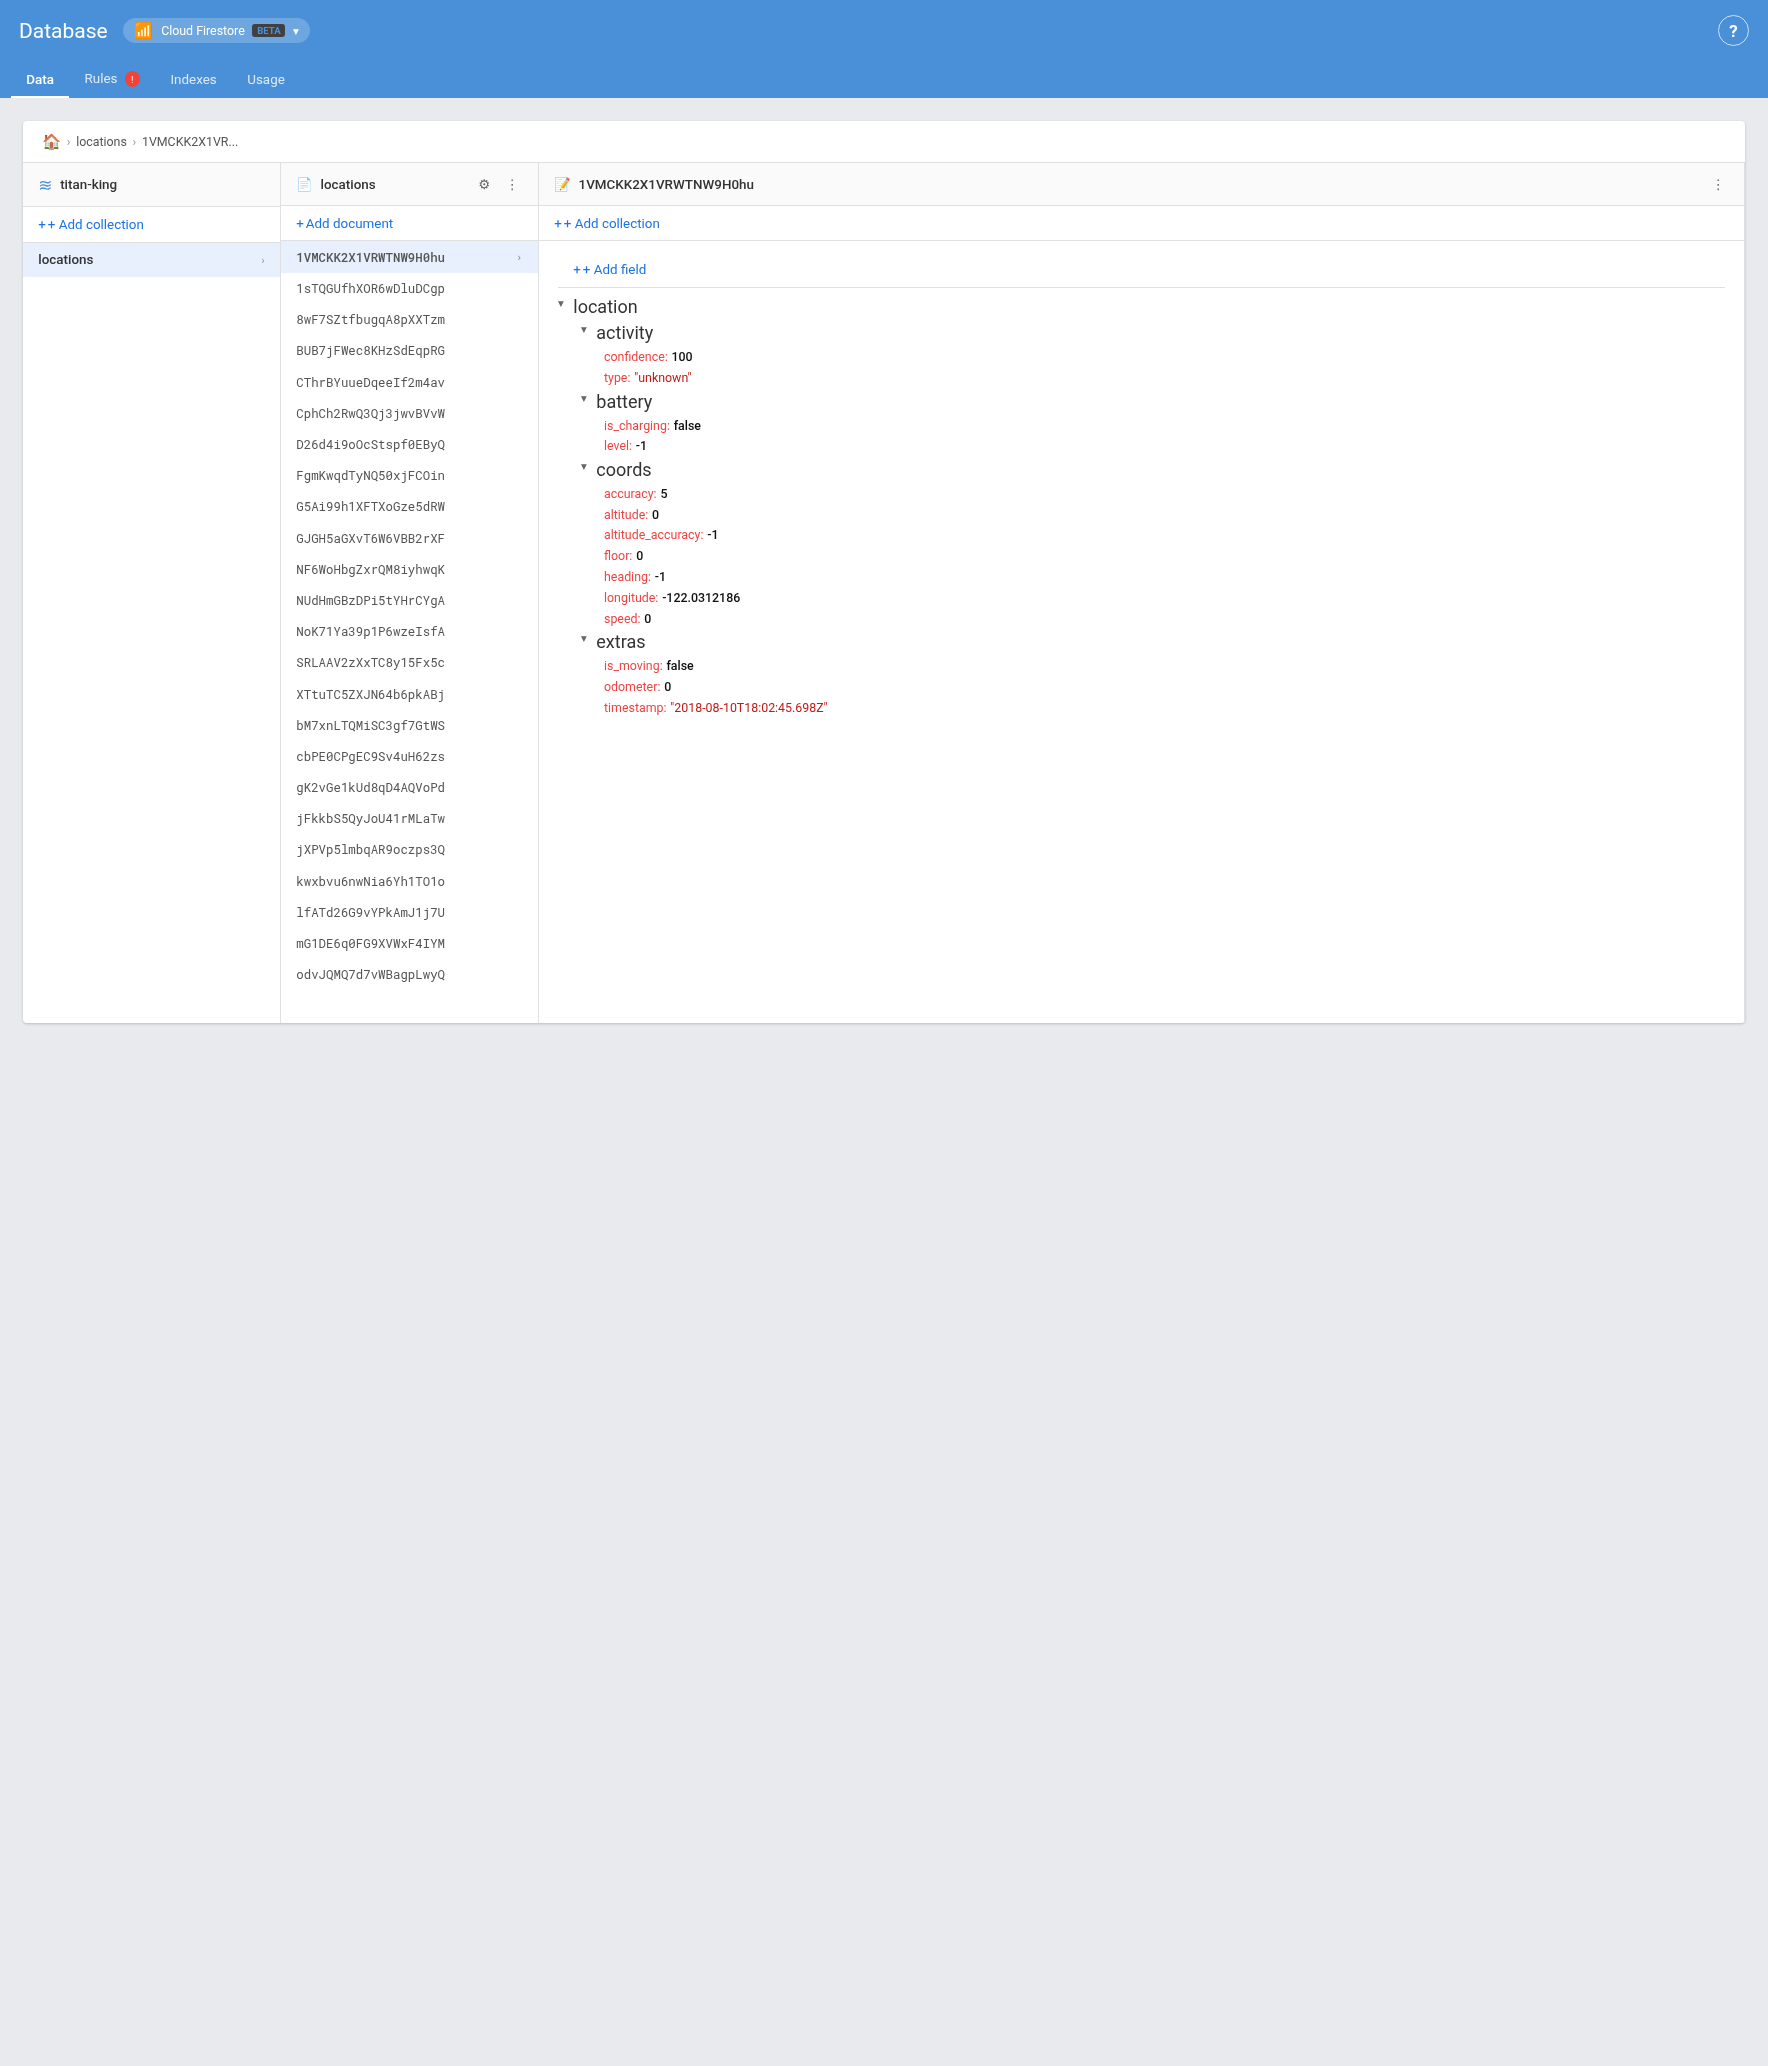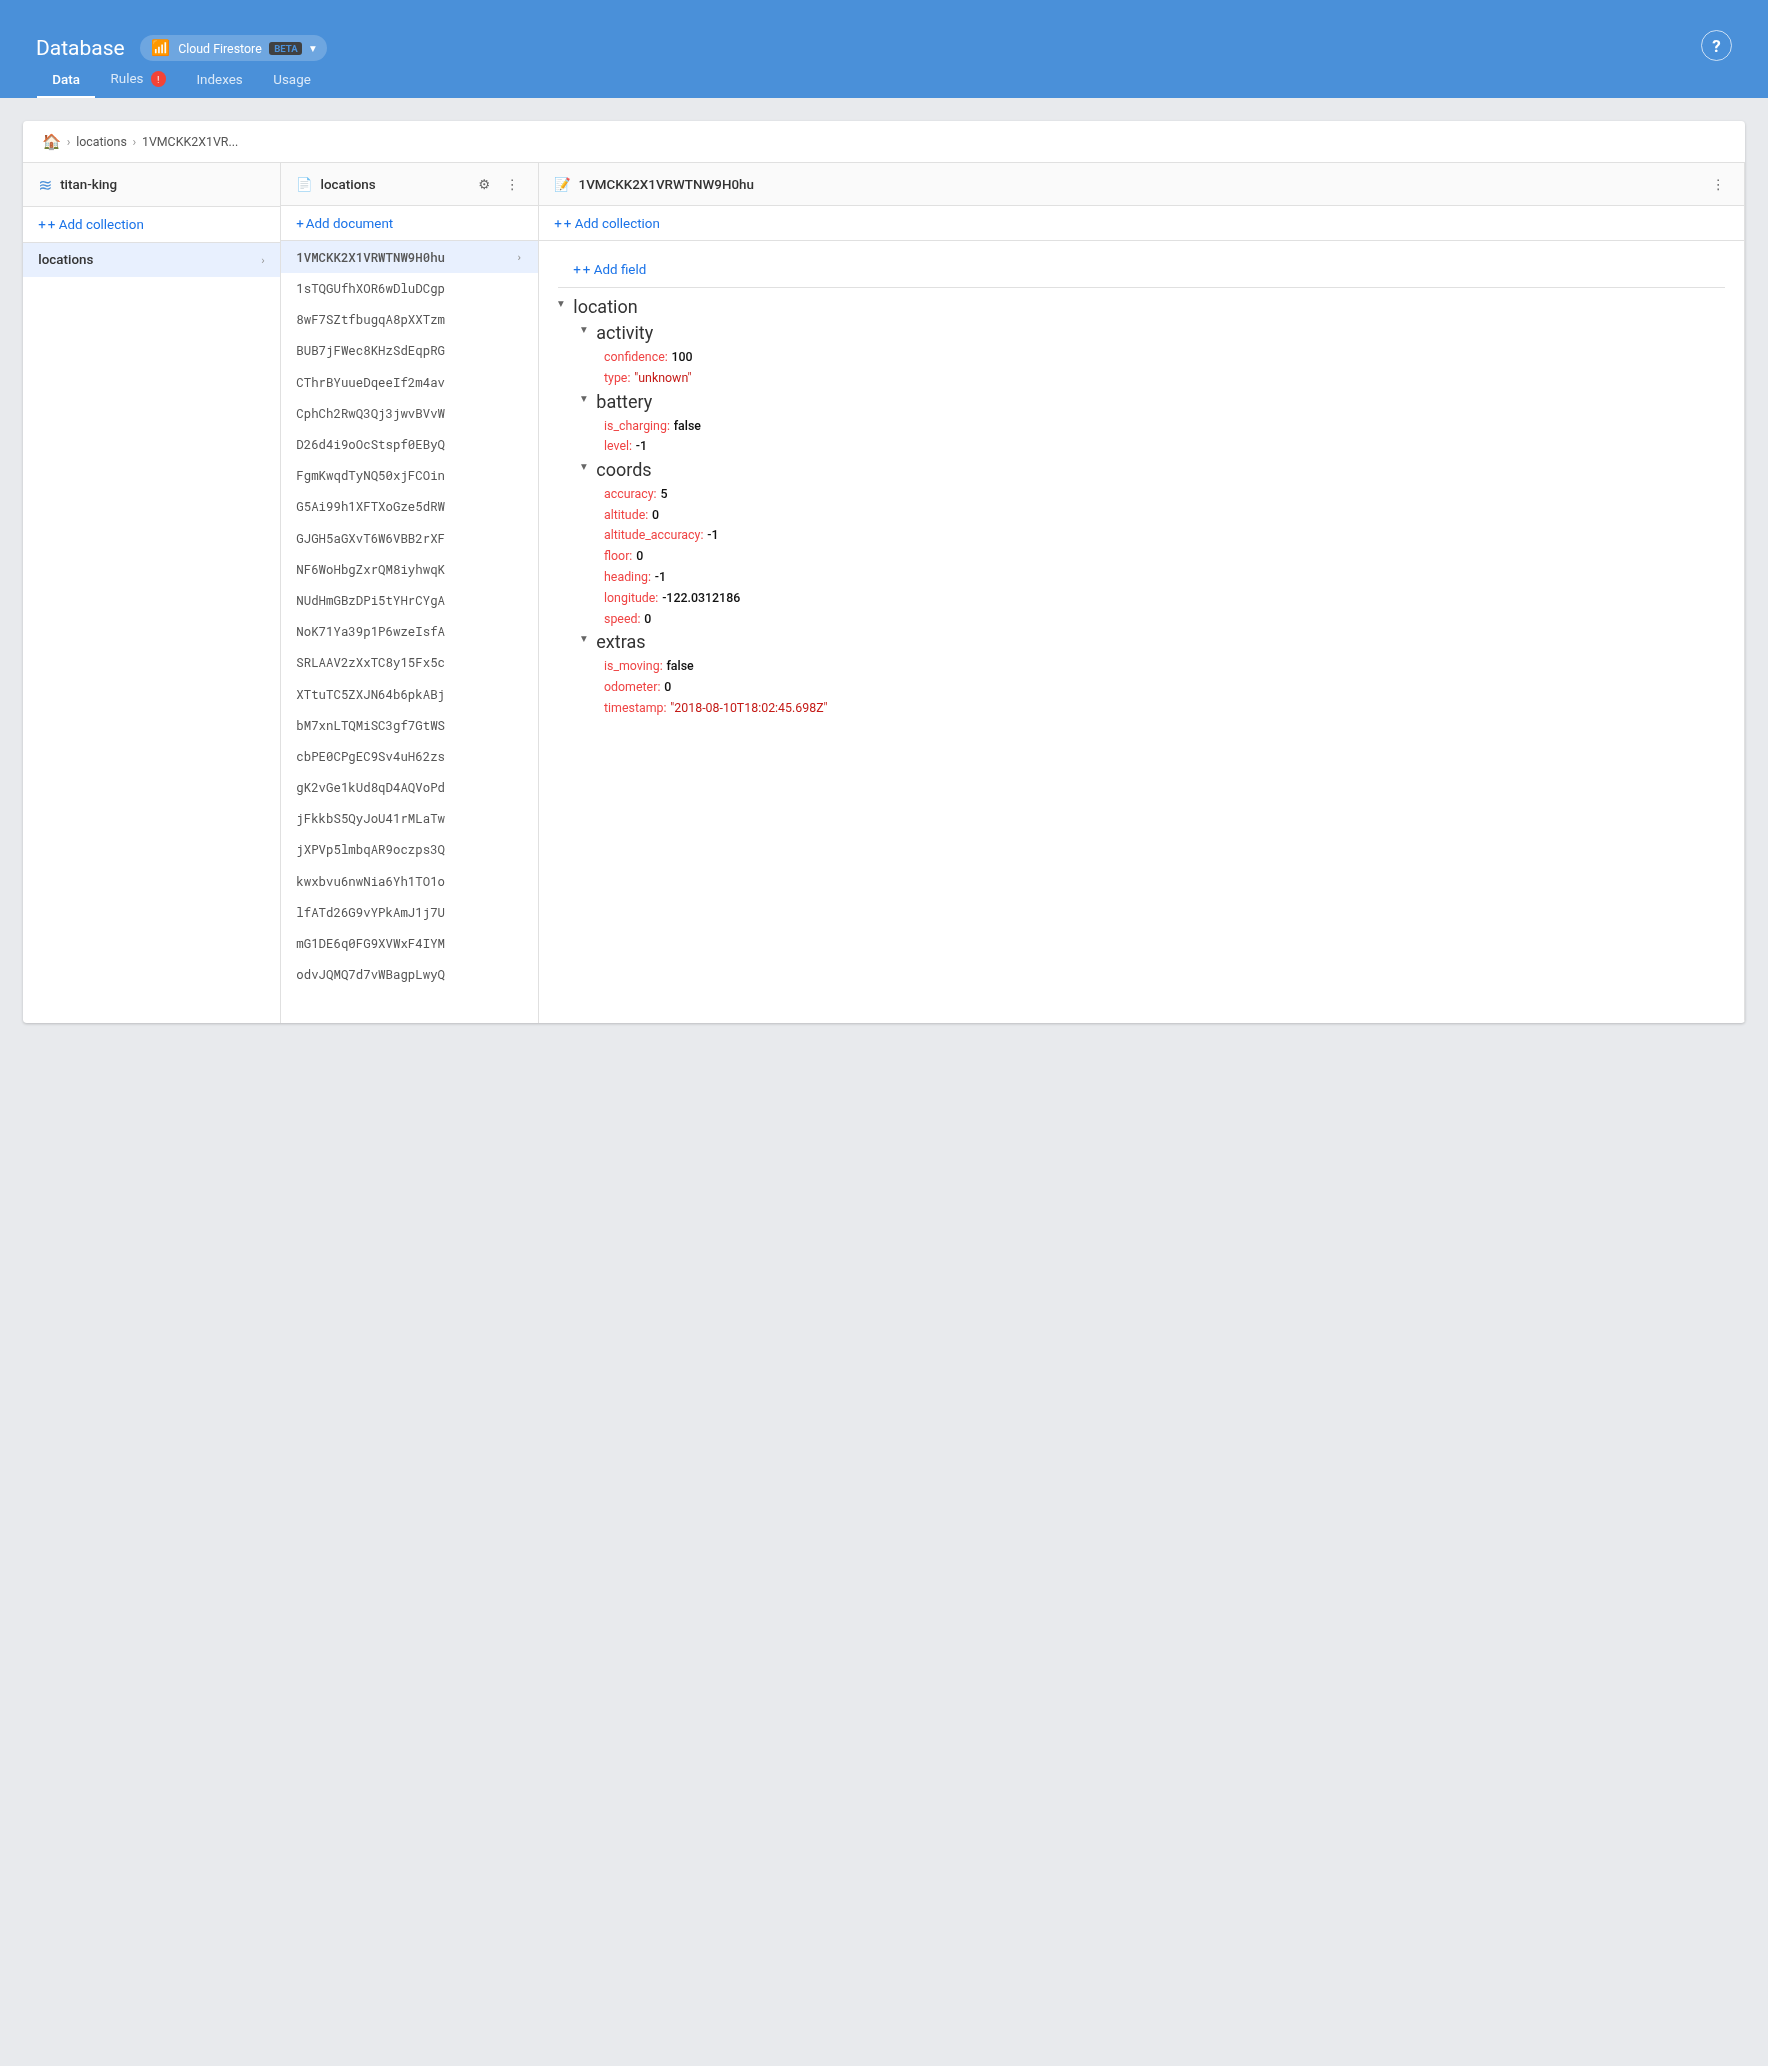--- a/index.html
+++ b/index.html
@@ -1,24 +1,24 @@
 <!DOCTYPE html>
 <html><head>
   <meta charset="utf-8">
   <style>
     * { box-sizing: border-box; margin: 0; padding: 0; }
     body { font-family: 'Roboto', Arial, sans-serif; background: #e8eaed; font-size: 13.4px; }
 
     
     .header {
       background: #4a90d9;
-      padding: 0 36px;
+      padding: 0 19px;
       height: 61px;
       display: flex;
-      align-items: flex-end;
+      align-items: center;
       justify-content: space-between;
     }
     .header-left { display: flex; align-items: center; gap: 15.3px; }
     .header-title {
       color: white;
       font-size: 21px;
       font-weight: 400;
     }
     .header-badge {
       display: flex;
@@ -51,21 +51,21 @@
       justify-content: center;
       font-weight: 700;
     }
     .chevron-icon { font-size: 11.5px; }
 
     
     .nav-tabs {
       background: #4a90d9;
       display: flex;
       align-items: flex-end;
-      padding: 0 37px;
+      padding: 0 11px;
     }
     .nav-tab {
       padding: 9.6px 15.3px;
       color: rgba(255,255,255,0.8);
       cursor: pointer;
       font-size: 13.4px;
       position: relative;
       border-bottom: 2.9px solid transparent;
     }
     .nav-tab.active {

